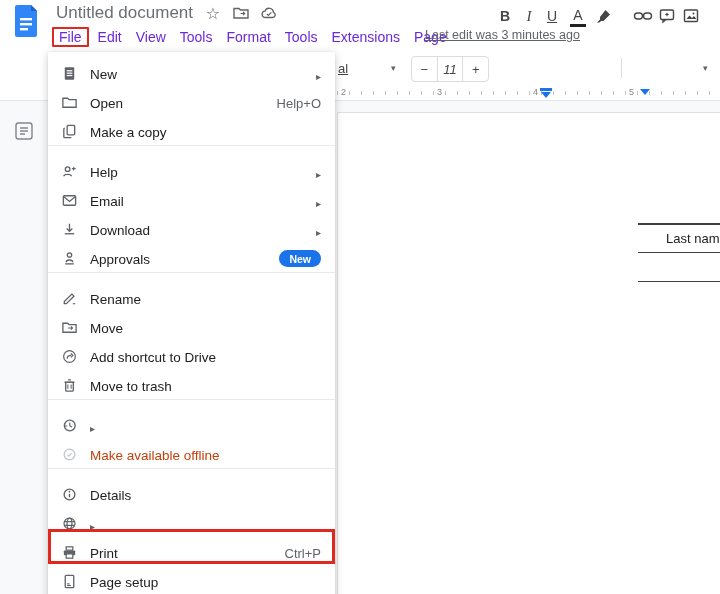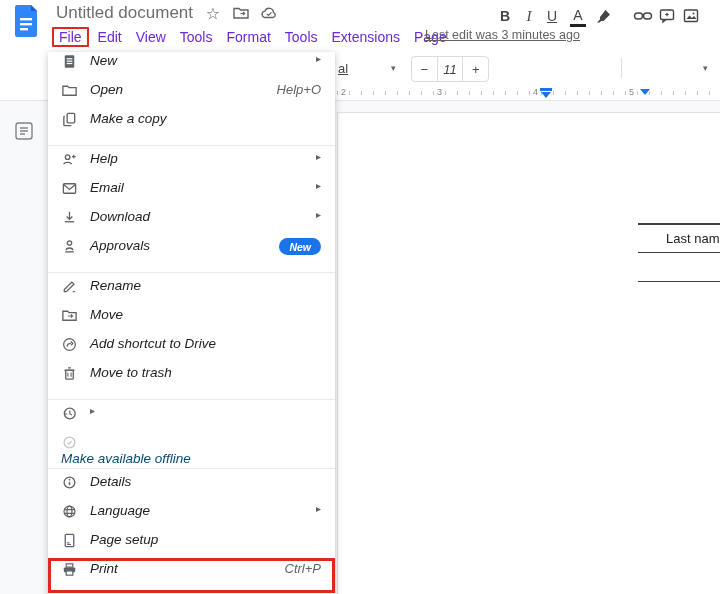--- a/index.html
+++ b/index.html
@@ -41,27 +41,27 @@
   
   .dtable{position:absolute;left:300px;top:110px;width:500px;height:56px;border-top:2px solid #3c4043;border-bottom:1px solid #3c4043;display:flex;}
   .dcol{height:100%;box-sizing:border-box;border-right:1px solid #3c4043;display:flex;flex-direction:column;}
   .dcol:last-child{border-right:none;}
   .dcell{height:28px;box-sizing:border-box;display:flex;align-items:center;font-size:13px;color:#202124;padding-left:8px;}
   .dcell.hdr{border-bottom:1px solid #3c4043;}
   
   .menu{position:absolute;left:48px;top:52px;width:287px;height:560px;background:#fff;border-radius:0 0 4px 4px;
     box-shadow:0 2px 8px rgba(0,0,0,.22),0 0 1px rgba(0,0,0,.12);padding-top:1px;z-index:10;}
   .mdiv{height:1px;background:#e7e9ec;margin:5px 0;}
-  .mi{position:relative;height:29px;display:flex;align-items:flex-start;padding:0 14px 0 13px;font-size:13.5px;color:#202124;cursor:default;font-style:italic;}
+  .mi{position:relative;height:29px;display:flex;align-items:flex-end;padding:0 14px 0 13px;font-size:13.5px;color:#202124;cursor:default;}
   .mi .mic{width:17px;height:17px;margin-right:12px;flex:none;display:flex;align-items:center;justify-content:center;}
   .mi .mic svg{width:17px;height:17px;}
   .mi .ml{flex:1;white-space:nowrap;}
   .mi .arr{font-size:10px;color:#5f6368;}
   .mi .sc{font-size:13px;color:#5f6368;}
-  .mi.disabled{color:#0c4a6e;flex-direction:column;}
+  .mi.disabled{color:#c2410c;}
   .badge{background:#1a73e8;color:#fff;font-size:10.5px;font-weight:bold;padding:2.5px 10px;border-radius:10px;}
   .print-hl{position:absolute;left:0px;top:-3px;width:281px;height:29px;border:3px solid #e0281e;pointer-events:none;}
   .undo-area{position:absolute;left:10px;top:56px;display:flex;gap:6px;color:#444746;}
 </style>
 </head>
 <body>
 
 <div class="screen">
 
   <div class="topbar">
@@ -338,39 +338,38 @@
       <span class="ml">Details</span>
     </div>
     <div class="mi">
       <span class="mic">
           <svg viewBox="0 0 18 18" fill="none" stroke="#5f6368" stroke-width="1.3">
             <circle cx="9" cy="9" r="5.8"></circle>
             <ellipse cx="9" cy="9" rx="2.6" ry="5.8"></ellipse>
             <path d="M3.5 7h11M3.5 11h11"></path>
           </svg>
         </span>
-      <span class="ml">Language</span>
-      <span class="arr">▸</span>
-    </div>
-    <div class="mi">
-      <span class="mic">
-          <svg viewBox="0 0 18 18" fill="none" stroke="#5f6368" stroke-width="1.4">
-            <rect x="4.5" y="2.5" width="9" height="13" rx="1"></rect>
-            <path d="M6.5 11.5h2.5M6.5 13.2h4" stroke-width="1.1"></path>
-          </svg>
-        </span>
-      <span class="ml">Page setup</span>
+      <span class="arr">▸</span>
     </div>
     <div class="mi">
       <span class="print-hl"></span>
       <span class="mic">
           <svg viewBox="0 0 18 18">
             <rect x="5.5" y="3" width="7" height="3.5" fill="none" stroke="#5f6368" stroke-width="1.3"></rect>
             <rect x="3" y="6.8" width="12" height="5" rx="1" fill="#5f6368"></rect>
             <rect x="5.5" y="10.5" width="7" height="4.5" fill="#fff" stroke="#5f6368" stroke-width="1.3"></rect>
           </svg>
         </span>
       <span class="ml">Print</span>
       <span class="sc">Ctrl+P</span>
     </div>
+    <div class="mi">
+      <span class="mic">
+          <svg viewBox="0 0 18 18" fill="none" stroke="#5f6368" stroke-width="1.4">
+            <rect x="4.5" y="2.5" width="9" height="13" rx="1"></rect>
+            <path d="M6.5 11.5h2.5M6.5 13.2h4" stroke-width="1.1"></path>
+          </svg>
+        </span>
+      <span class="ml">Page setup</span>
+    </div>
   </div>
 
 </div>
 
 </body></html>

